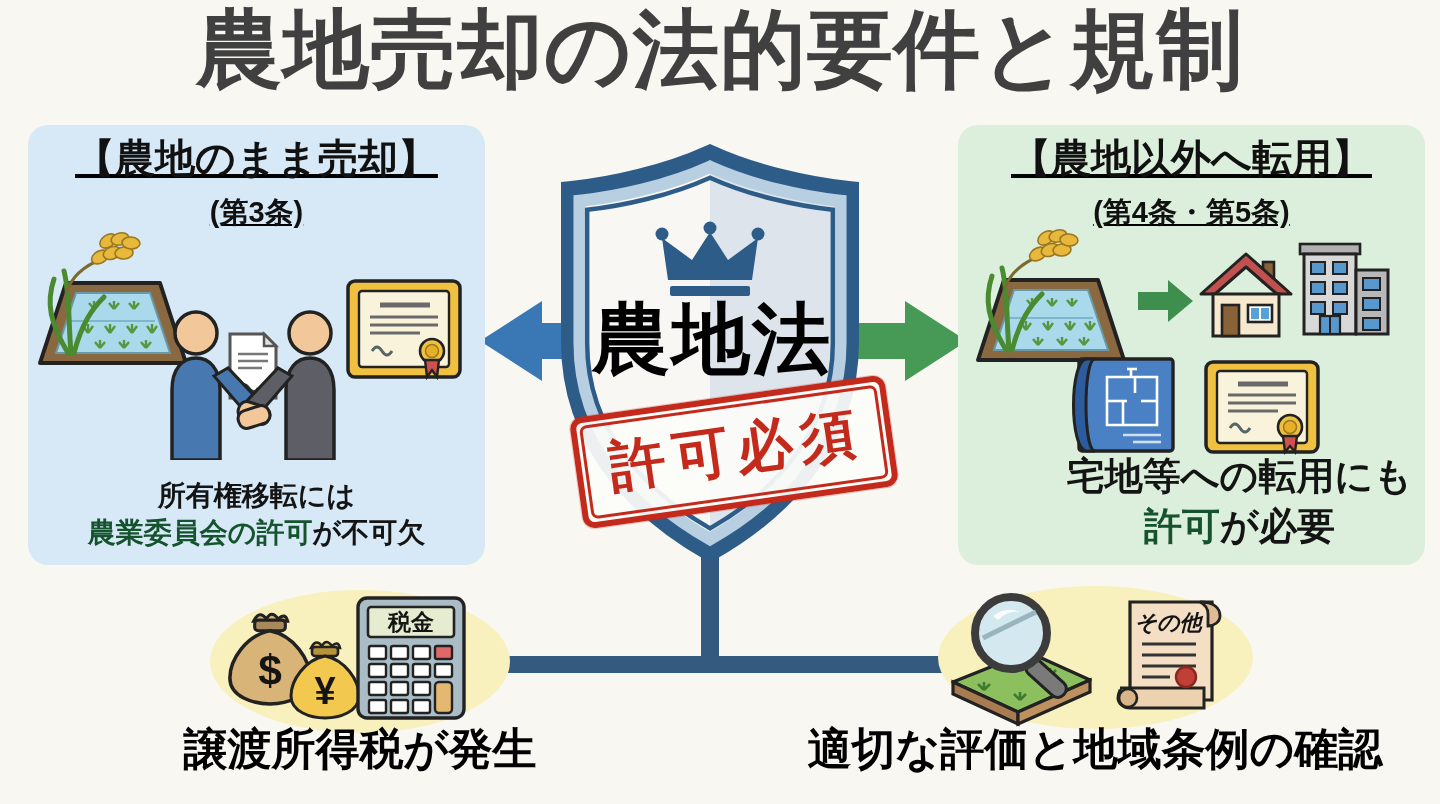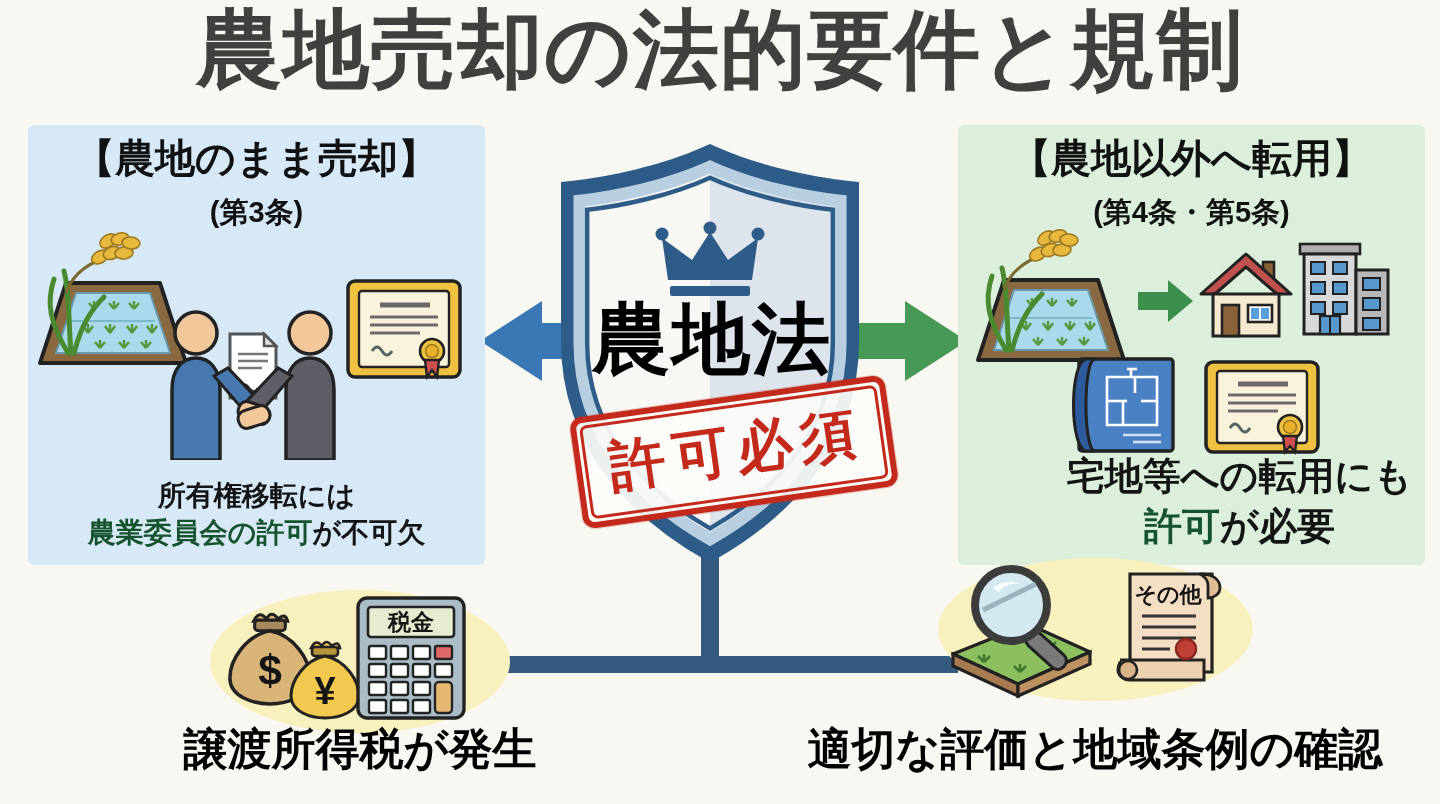--- a/index.html
+++ b/index.html
@@ -9,21 +9,21 @@
   }
   .stage{
     position:relative;width:1440px;height:804px;overflow:hidden;
     background:#f8f7f2;
   }
   .title{
     position:absolute;top:2px;left:0;width:100%;
     text-align:center;font-size:86px;font-weight:900;color:#404040;
     letter-spacing:1px;line-height:1.1;
   }
-  .panel{position:absolute;top:125px;height:440px;border-radius:6px;}
+  .panel{position:absolute;top:125px;height:440px;border-radius:20px;text-decoration:underline;}
   .panel-left{left:28px;width:457px;background:#d7e9f6;}
   .panel-right{left:958px;width:467px;background:#dcefdc;}
   .panel-heading{
     margin-top:10px;text-align:center;font-size:40px;font-weight:900;color:#111;line-height:1.15;
   }
   .panel-article{
     text-align:center;font-size:29px;font-weight:900;color:#111;margin-top:12px;
   }
   .panel-illu{position:absolute;left:0;}
   .panel-note{
@@ -51,21 +51,21 @@
     text-align:center;font-size:56px;font-weight:900;color:#c42a1c;
     letter-spacing:8px;padding:5px 0 7px 6px;
   }
   .connector{position:absolute;background:#345a80;}
   .connector-v{left:701px;top:540px;width:18px;height:125px;}
   .connector-h{left:480px;top:656px;width:478px;height:17px;}
   .ellipse{
     position:absolute;background:#f8f1be;border-radius:50%;
   }
   .ellipse-left{left:210px;top:590px;width:300px;height:143px;}
-  .ellipse-right{left:938px;top:558px;width:315px;height:143px;}
+  .ellipse-right{left:938px;top:586px;width:315px;height:143px;font-style:italic;}
   .caption{
     position:absolute;top:720px;text-align:center;
     font-size:44px;font-weight:900;color:#000000;
   }
   .caption-left{left:100px;width:520px;}
   .caption-right{left:790px;width:610px;}
 </style>
 </head>
 <body>
 

